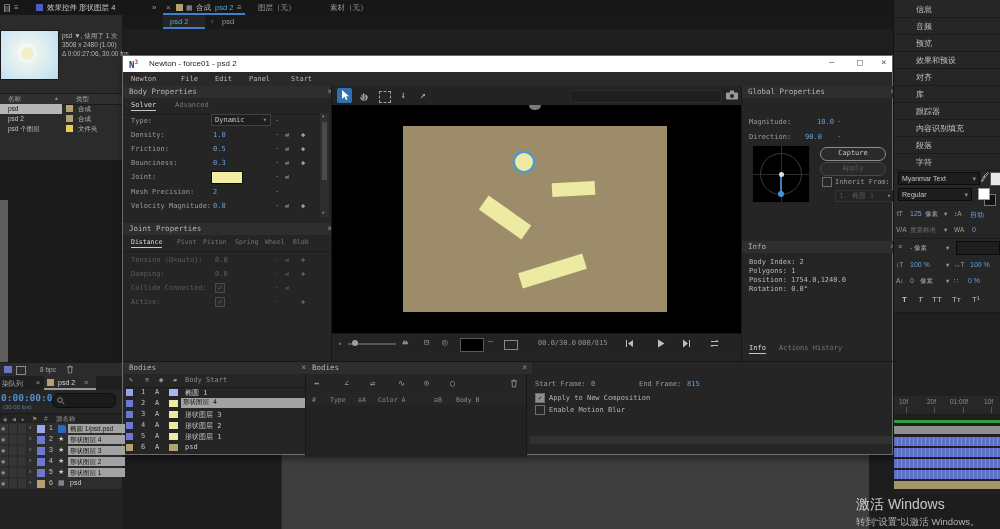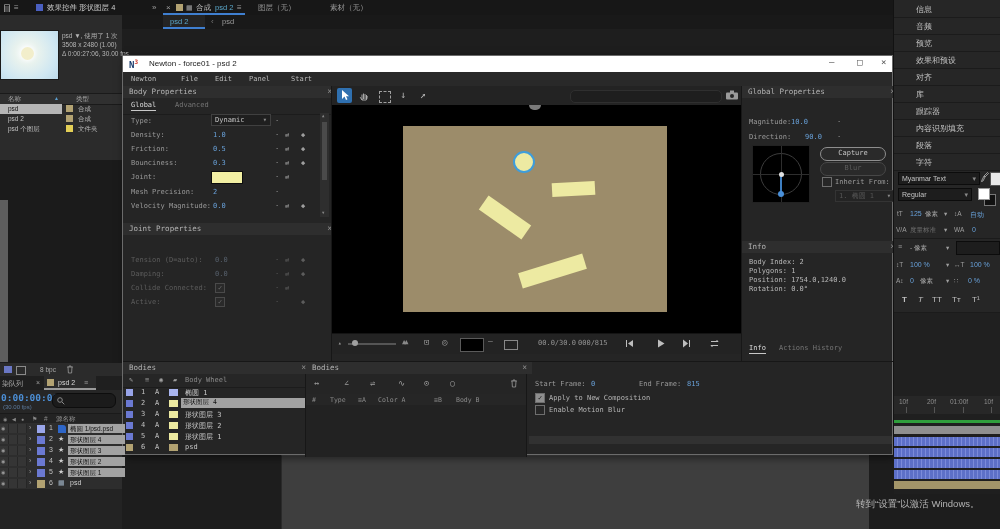--- a/index.html
+++ b/index.html
@@ -115,21 +115,21 @@
       <span class="a f7" style="left:92px;top:3px;color:#b8b8b8;">Edit</span>
       <span class="a f7" style="left:126px;top:3px;color:#b8b8b8;">Panel</span>
       <span class="a f7" style="left:168px;top:3px;color:#b8b8b8;">Start</span>
     </div>
 
     <div class="a hdr" style="left:0;top:30px;width:208px;height:12px;">
       <span>Body Properties</span>
       <span class="xbtn">×</span>
     </div>
     <div class="a" style="left:0;top:42px;width:208px;height:16px;border-bottom:1px solid #1c1c1c;">
-      <span class="a f7 tabA" style="left:8px;top:3px;">Global</span>
+      <span class="a f7 tabA" style="left:8px;top:3px;">Solver</span>
       <span class="a f7 tabI" style="left:52px;top:3px;">Advanced</span>
     </div>
 
     <span class="a f7 lbl" style="left:8px;top:61px;">Type:</span>
     <div class="a dd" style="left:88px;top:58px;width:52px;"><span>Dynamic</span><span class="ar">▾</span></div>
     <span class="a f7 ic" style="left:152px;top:61px;">·</span>
 
     <span class="a f7 lbl" style="left:8px;top:75px;">Density:</span>
     <span class="a f7 val" style="left:90px;top:75px;">1.0</span>
     <span class="a f7 ic" style="left:152px;top:75px;">·</span>
@@ -165,20 +165,28 @@
 
     <div class="a" style="left:197px;top:57px;width:9px;height:104px;background:#2e2e2e;">
       <span class="a" style="left:2px;top:0;font-size:4px;color:#888;">▲</span>
       <div class="a" style="left:2px;top:9px;width:5px;height:58px;background:#4a4a4a;"></div>
       <span class="a" style="left:2px;top:97px;font-size:4px;color:#888;">▼</span>
     </div>
 
     <div class="a hdr" style="left:0;top:167px;width:208px;height:12px;">
       <span>Joint Properties</span>
       <span class="xbtn">×</span>
+    </div>
+    <div class="a" style="left:0;top:179px;width:208px;height:16px;border-bottom:1px solid #1c1c1c;">
+      <span class="a tabA" style="left:8px;top:3px;font-size:6.5px;">Distance</span>
+      <span class="a tabI" style="left:54px;top:3px;font-size:6.5px;">Pivot</span>
+      <span class="a tabI" style="left:80px;top:3px;font-size:6.5px;">Piston</span>
+      <span class="a tabI" style="left:112px;top:3px;font-size:6.5px;">Spring</span>
+      <span class="a tabI" style="left:142px;top:3px;font-size:6.5px;">Wheel</span>
+      <span class="a tabI" style="left:170px;top:3px;font-size:6.5px;">Blob</span>
     </div>
     <span class="a f7 mut" style="left:8px;top:200px;white-space:nowrap;">Tension (D=auto):</span>
     <span class="a f7 mval" style="left:92px;top:200px;">0.0</span>
     <span class="a f7 mut" style="left:152px;top:200px;">·</span>
     <span class="a f7 mut" style="left:162px;top:200px;">⇄</span>
     <span class="a f7 mut" style="left:178px;top:200px;">◆</span>
     <span class="a f7 mut" style="left:8px;top:214px;">Damping:</span>
     <span class="a f7 mval" style="left:92px;top:214px;">0.0</span>
     <span class="a f7 mut" style="left:152px;top:214px;">·</span>
     <span class="a f7 mut" style="left:162px;top:214px;">⇄</span>
@@ -264,35 +272,35 @@
           </svg>
         </span>
     </div>
     <div class="a" style="left:618px;top:30px;width:1px;height:275px;background:#171717;"></div>
 
     <div class="a hdr" style="left:619px;top:30px;width:152px;height:12px;">
       <span>Global Properties</span>
       <span class="xbtn">×</span>
     </div>
     <span class="a f7 lbl" style="left:626px;top:62px;">Magnitude:</span>
-    <span class="a f7 val" style="left:668px;top:62px;">10.0</span>
+    <span class="a f7 val" style="left:694px;top:62px;">10.0</span>
     <span class="a f7 ic" style="left:714px;top:62px;">·</span>
     <span class="a f7 lbl" style="left:626px;top:77px;">Direction:</span>
     <span class="a f7 val" style="left:682px;top:77px;">90.0</span>
     <span class="a f7 ic" style="left:714px;top:77px;">·</span>
     <div class="a" style="left:629px;top:89px;width:56px;height:56px;background:#000;border:1px solid #222;">
       <div class="a" style="left:7px;top:7px;width:40px;height:40px;border:1px solid #3c3c3c;border-radius:50%;"></div>
       <div class="a" style="left:0;top:28px;width:56px;height:1px;background:#2e2e2e;"></div>
       <div class="a" style="left:28px;top:0;width:1px;height:56px;background:#2e2e2e;"></div>
       <div class="a" style="left:27px;top:29px;width:2px;height:17px;background:#3e7fc1;"></div>
       <div class="a" style="left:26px;top:26px;width:5px;height:5px;border-radius:50%;background:#e0e0e0;"></div>
       <div class="a" style="left:25px;top:45px;width:6px;height:6px;border-radius:50%;background:#4a90d9;"></div>
     </div>
     <div class="a pill" style="left:697px;top:91px;width:64px;height:12px;">Capture</div>
-    <div class="a pill dis" style="left:697px;top:106px;width:64px;height:12px;">Blur</div>
+    <div class="a pill dis" style="left:697px;top:106px;width:64px;height:12px;">Apply</div>
     <div class="a cb" style="left:699px;top:121px;"></div>
     <span class="a f7 lbl" style="left:712px;top:122px;">Inherit From:</span>
     <div class="a dd dis" style="left:712px;top:134px;width:52px;"><span>1. 椭圆 1</span><span class="ar">▾</span></div>
 
     <div class="a hdr" style="left:619px;top:185px;width:152px;height:12px;">
       <span>Info</span>
       <span class="xbtn">×</span>
     </div>
     <span class="a f7" style="left:626px;top:202px;color:#b9b9b9;">Body Index: 2</span>
     <span class="a f7" style="left:626px;top:211px;color:#b9b9b9;">Polygons: 1</span>
@@ -304,21 +312,21 @@
     <div class="a" style="left:0;top:305px;width:182px;height:95px;border-top:1px solid #171717;border-right:1px solid #171717;">
       <div class="a hdr" style="left:0;top:0;width:182px;height:12px;">
         <span>Bodies</span>
         <span class="xbtn">×</span>
       </div>
       <div class="a" style="left:0;top:12px;width:182px;height:13px;background:#262626;border-bottom:1px solid #1c1c1c;">
         <span class="a f7 ic" style="left:6px;top:2px;">✎</span>
         <span class="a f7 ic" style="left:22px;top:2px;">≡</span>
         <span class="a f7 ic" style="left:36px;top:2px;">◉</span>
         <span class="a f7 ic" style="left:50px;top:2px;">▰</span>
-        <span class="a f7" style="left:62px;top:2px;color:#8a8a8a;">Body Wheel</span>
+        <span class="a f7" style="left:62px;top:2px;color:#8a8a8a;">Body Start</span>
       </div>
       <div class="brow" style="left:0;top:25px;">
         <div class="a" style="left:3px;top:2px;width:7px;height:7px;background:#98a4e8;"></div>
         <span class="a f7" style="left:18px;top:1px;color:#c0c0c0;">1</span>
         <span class="a f7" style="left:32px;top:1px;color:#c0c0c0;">A</span>
         <div class="a" style="left:46px;top:2px;width:9px;height:7px;background:#aab6f0;"></div>
         <span class="a f7" style="left:62px;top:1px;color:#c8c8c8;">椭圆 1</span>
       </div>
       <div class="brow" style="left:0;top:36px;">
         <div class="a" style="left:3px;top:2px;width:7px;height:7px;background:#6b79d2;"></div>
@@ -613,16 +621,17 @@
       <span class="a" style="left:29px;top:1px;font-size:7px;color:#999;">›</span>
       <div class="laysq" style="left:37px;top:2px;background:#b2a272;"></div>
       <span class="a f7" style="left:49px;top:1px;color:#c0c0c0;">6</span>
       <span class="a" style="left:58px;top:1px;font-size:7px;color:#9ab;">▦</span>
       <span class="a f7" style="left:70px;top:1px;color:#d0d0d0;">psd</span>
     </div>
     <div class="a" style="left:0;top:126px;width:122px;height:40px;background:#232323;"></div>
   </div>
 
   <div class="a" style="left:856px;top:496px;z-index:50;">
+    <div style="font-size:14px;color:rgba(228,228,228,.85);">激活 Windows</div>
     <div style="font-size:9.5px;color:rgba(215,215,215,.8);margin-top:2px;white-space:nowrap;">转到“设置”以激活 Windows。</div>
   </div>
 
 </div>
 
 </body></html>

